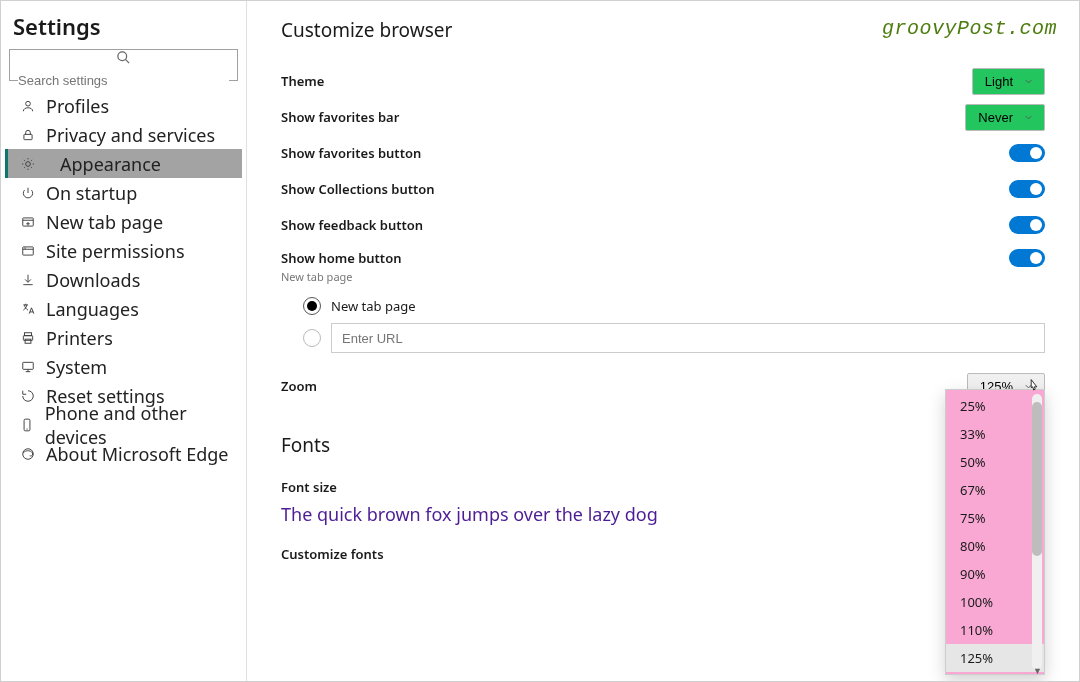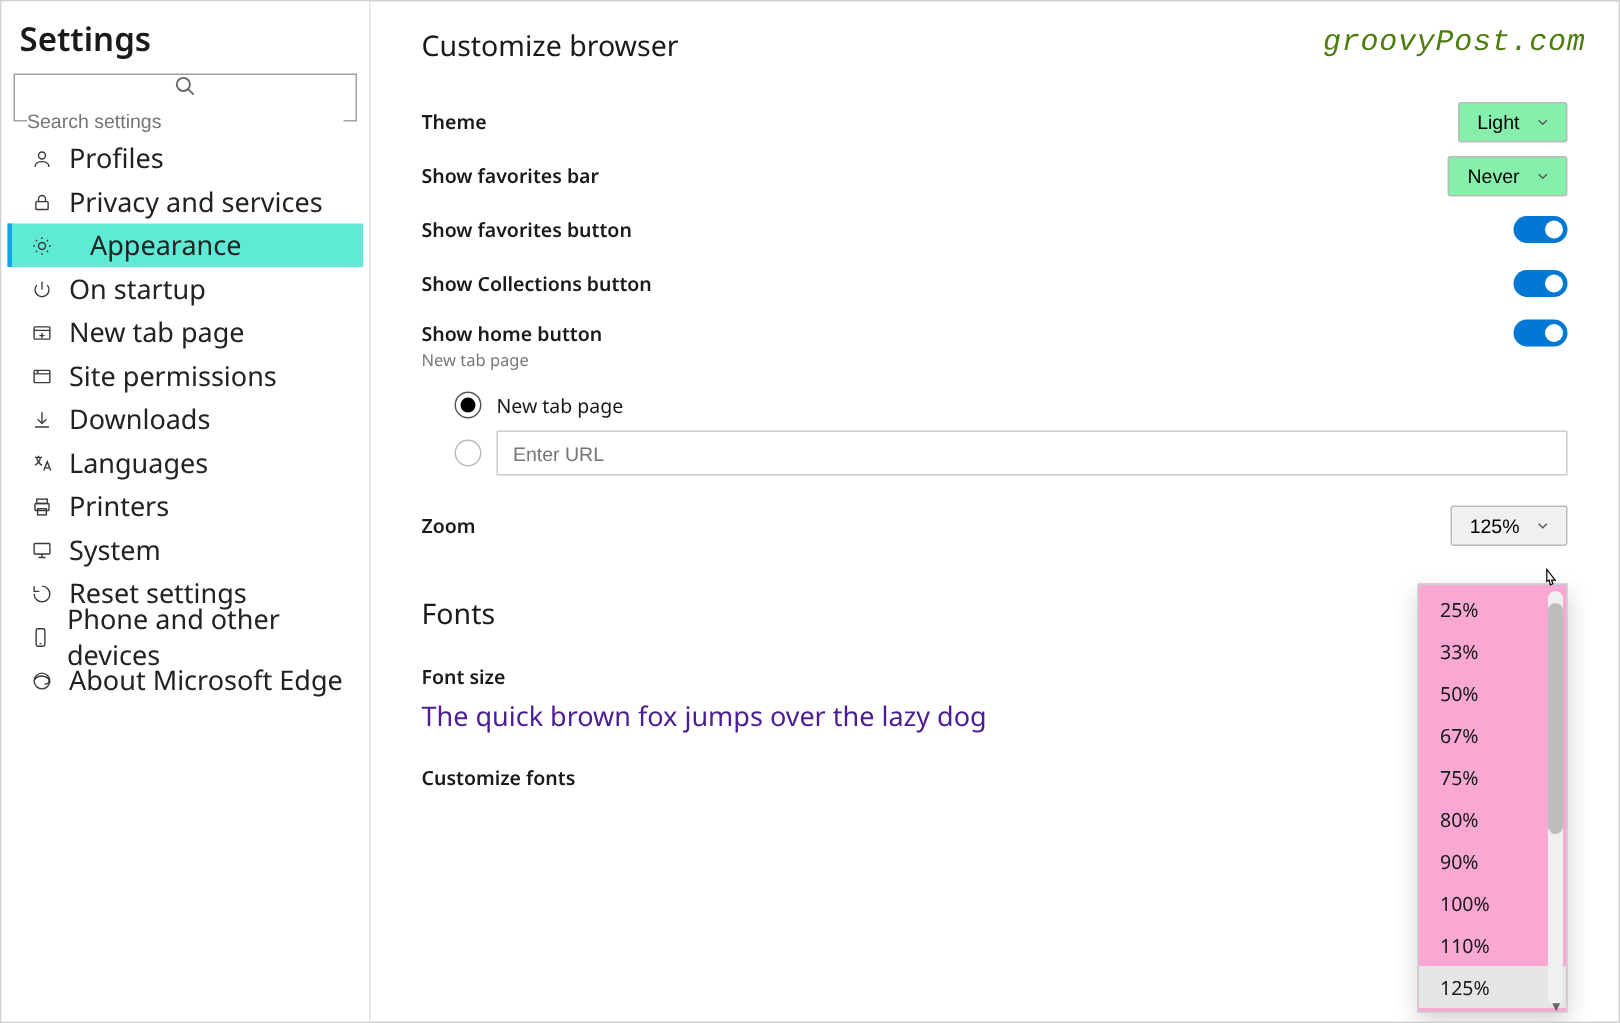--- a/index.html
+++ b/index.html
@@ -56,22 +56,22 @@
   align-items: center;
   gap: 10px;
   height: 29px;
   padding: 0 6px 0 12px;
   cursor: pointer;
   font-size: 18px;
   color: #222;
   border-left: 3px solid transparent;
 }
 .nav li.active {
-  background: #5eead4;
-  border-left: 3px solid #0ea5e9;
+  background: #a3a3a3;
+  border-left: 3px solid #0f766e;
   gap: 24px;
 }
 .nav .ico { width: 16px; display:flex; justify-content:center; color:#3a3a3a;}
 
 
 .main {
   flex: 1;
   padding: 16px 34px 0 34px;
   position: relative;
   overflow: hidden;
@@ -116,21 +116,21 @@
   background: #fff;
   border-radius: 50%;
 }
 .dropdown-btn {
   display: flex;
   align-items: center;
   gap: 10px;
   border: 1px solid #bbb;
   padding: 5px 10px 5px 12px;
   font-size: 13px;
-  background: #86efac;
+  background: #22c55e;
   cursor: pointer;
   border-radius: 2px;
 }
 .dropdown-btn svg { color:#555; }
 
 .radio-group { padding: 6px 0 0 22px; }
 .radio-row {
   display: flex;
   align-items: center;
   gap: 10px;
@@ -384,20 +384,24 @@
           </svg>
       </button>
     </div>
 
     <div class="row">
       <div class="label">Show favorites button</div>
       <div class="toggle"></div>
     </div>
     <div class="row">
       <div class="label">Show Collections button</div>
+      <div class="toggle"></div>
+    </div>
+    <div class="row">
+      <div class="label">Show feedback button</div>
       <div class="toggle"></div>
     </div>
     <div class="row" style="align-items:flex-start; padding-top:6px;">
       <div>
         <div class="label">Show home button</div>
         <div class="sublabel">New tab page</div>
       </div>
       <div class="toggle"></div>
     </div>
 

